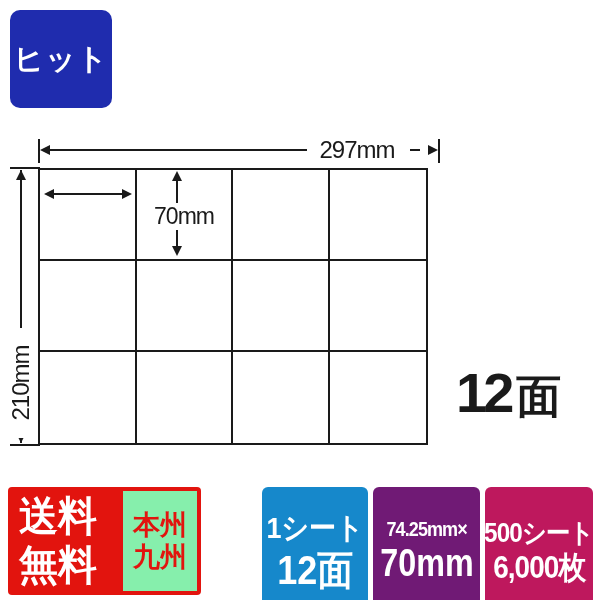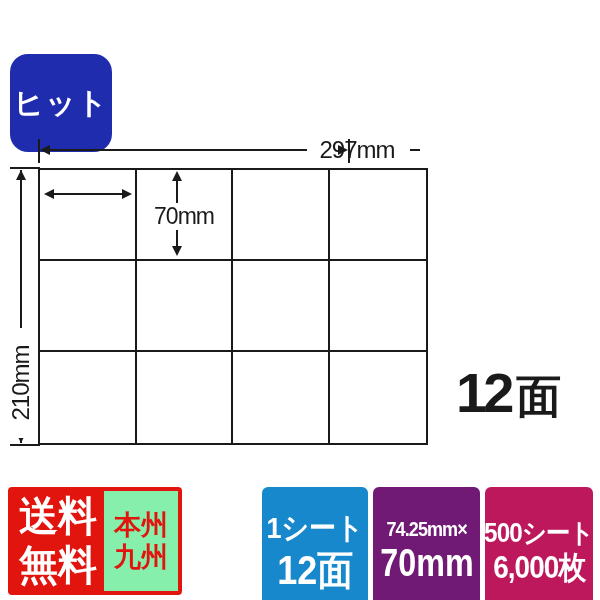--- a/index.html
+++ b/index.html
@@ -1,35 +1,35 @@
 <!DOCTYPE html>
 <html style="--logo-blue: #1f2cae; --badge-blue: #1688cb; --badge-red: #e2140e; --ink: #1a1a1a;"><head>
 <meta charset="utf-8">
 <style>
   html,body{margin:0;padding:0;background:#fff;}
   body{font-family:"Liberation Sans","DejaVu Sans",sans-serif;}
   #canvas{position:relative;width:600px;height:600px;background:#fff;overflow:hidden;}
 
   
   .logo{position:absolute;left:10px;top:10px;width:102px;height:98px;
-    border-radius:18px;display:flex;flex-direction:column;align-items:center;justify-content:center;gap:2px;margin-top:44px;}
+    border-radius:10px;display:flex;flex-direction:column;align-items:center;justify-content:center;gap:2px;}
   .logo .line{color:#fff;font-weight:800;font-size:30px;line-height:36px;letter-spacing:1px;white-space:nowrap;}
 
   
   .sheet{position:absolute;left:38px;top:168px;width:390px;height:277px;
     border:2px solid var(--ink);box-sizing:border-box;background:#fff;
     display:grid;grid-template-columns:repeat(4,1fr);grid-template-rows:repeat(3,1fr);}
   .cell{border-right:2px solid var(--ink);border-bottom:2px solid var(--ink);}
   .cell:nth-child(4n){border-right:none;}
   .cell:nth-child(n+9){border-bottom:none;}
 
   .dim-label{color:var(--ink);font-size:24px;letter-spacing:-1px;white-space:nowrap;text-align:center;}
 
   
-  .dim-top{position:absolute;left:38px;top:139px;width:312px;height:24px;}
+  .dim-top{position:absolute;left:38px;top:139px;width:402px;height:24px;}
   .dim-top .tick{position:absolute;top:0;width:2px;height:24px;background:var(--ink);}
   .dim-top .tick.l{left:0;} .dim-top .tick.r{right:0;}
   .dim-top .hline{position:absolute;top:10px;height:2px;background:var(--ink);}
   .dim-top .seg-a{left:9px;width:260px;}
   .dim-top .seg-b{left:372px;width:10px;}
   .arr{width:0;height:0;position:absolute;}
   .arr.left {border-top:5px solid transparent;border-bottom:5px solid transparent;border-right:10px solid var(--ink);top:6px;left:2px;}
   .arr.right{border-top:5px solid transparent;border-bottom:5px solid transparent;border-left:10px solid var(--ink);top:6px;right:2px;}
   .dim-top .dim-label{position:absolute;left:266px;width:106px;top:-2px;line-height:26px;}
 
@@ -54,21 +54,21 @@
   .dim-cellh .arr.up{left:1px;top:0;}
   .dim-cellh .arr.down{left:1px;bottom:0;}
   .label-cellh{position:absolute;left:146px;top:203px;width:76px;background:#fff;font-size:23px;}
 
   
   .face-count{position:absolute;left:456px;top:360px;color:var(--ink);white-space:nowrap;}
   .face-count .num{font-size:56px;font-weight:800;letter-spacing:-4px;}
   .face-count .unit{font-size:45px;font-weight:800;margin-left:6px;}
 
   
-  .badge-red{position:absolute;left:8px;top:487px;width:174px;height:108px;border-radius:4px;}
+  .badge-red{position:absolute;left:8px;top:487px;width:174px;height:108px;border-radius:4px;padding-left:19px;}
   .badge-red .ship{position:absolute;left:0;top:2px;width:100px;height:104px;
     display:flex;flex-direction:column;align-items:center;justify-content:center;}
   .badge-red .ship .line{color:#fff;font-weight:800;font-size:41px;line-height:49px;white-space:nowrap;transform:scaleX(.95);}
   .badge-red .regions{position:absolute;right:4px;top:4px;bottom:4px;width:74px;background:#86efac;
     display:flex;flex-direction:column;align-items:center;justify-content:center;}
   .badge-red .regions .r{font-weight:800;font-size:27px;line-height:32px;white-space:nowrap;}
 
   .badge-blue{position:absolute;top:487px;height:130px;border-radius:6px;
     display:flex;flex-direction:column;align-items:center;justify-content:center;gap:1px;}
   .badge-blue .bline{color:#fff;font-weight:800;white-space:nowrap;transform:scaleX(.9);transform-origin:center;line-height:1.15;}

